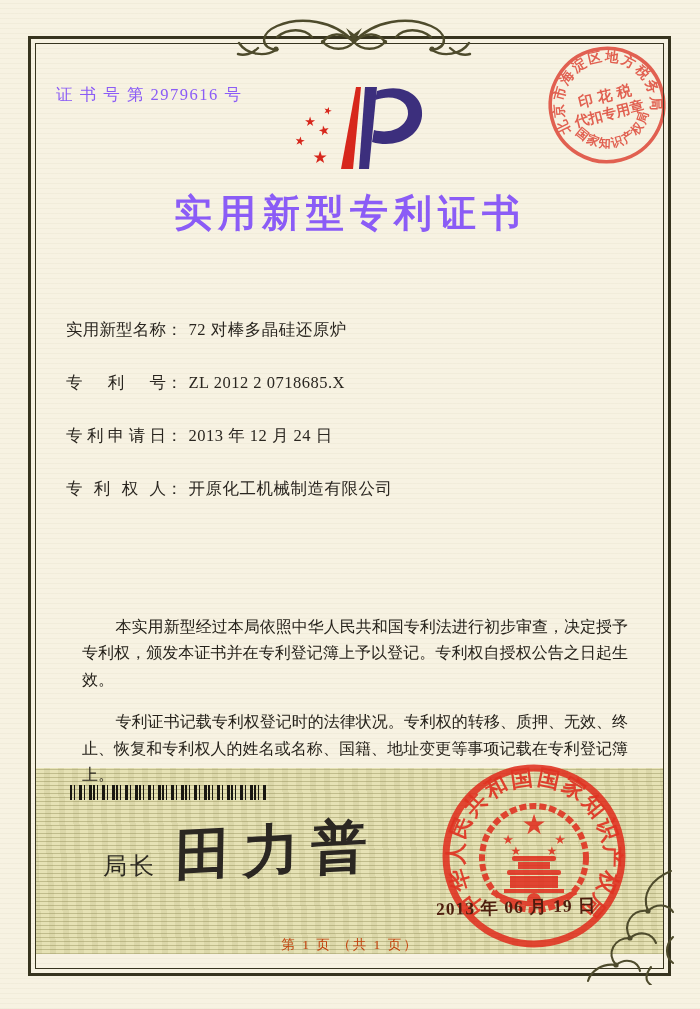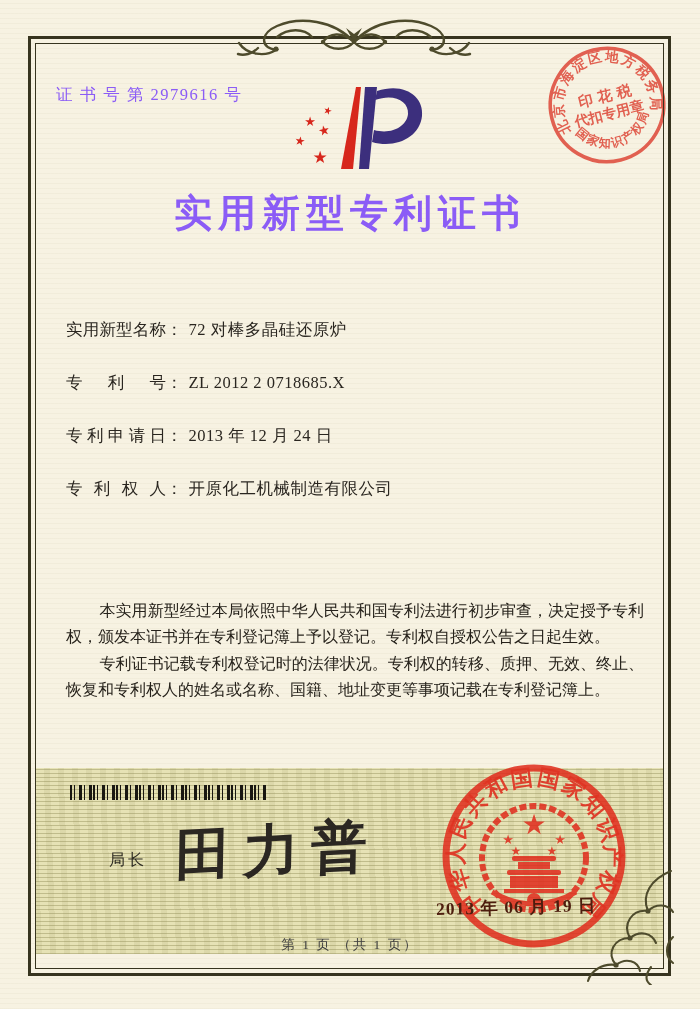--- a/index.html
+++ b/index.html
@@ -44,54 +44,54 @@
   .frow{height:53px;font-size:16.5px;line-height:24px;color:#2a2620;}
   .flabel{
     display:inline-block;width:100px;vertical-align:top;
     text-align:justify;text-align-last:justify;
   }
   .fsep{display:inline-block;margin-right:6px;}
   .fvalue{letter-spacing:0.5px;}
 
   .paragraphs{position:absolute;left:66px;right:56px;top:598px;z-index:2;}
   .paragraphs p{
-    margin:0;text-indent:2.1em;font-size:16px;line-height:26.4px;
+    margin:16px;text-indent:2.1em;font-size:16px;line-height:26.4px;
     text-align:justify;color:#26221b;
   }
 
   .barcode{
     position:absolute;left:70px;top:785px;width:197px;height:15px;z-index:3;
     background:repeating-linear-gradient(90deg,
       #1a1812 0 2px, transparent 2px 4px,
       #1a1812 4px 5px, transparent 5px 9px,
       #1a1812 9px 12px, transparent 12px 14px,
       #1a1812 14px 15px, transparent 15px 19px,
       #1a1812 19px 22px, transparent 22px 23px);
   }
   .director-label{
-    position:absolute;left:109px;top:850px;z-index:3;
-    font-size:16px;letter-spacing:3px;color:#2d2a22;
+    position:absolute;left:103px;top:850px;z-index:3;
+    font-size:24px;letter-spacing:3px;color:#2d2a22;
   }
   .director-signature{
     position:absolute;left:175px;top:812px;width:260px;z-index:3;
     font-family:"DejaVu Sans","Liberation Sans",sans-serif;
     font-size:56px;font-weight:700;color:#2b2722;letter-spacing:12px;
     transform:rotate(-3deg) skewX(-4deg);
   }
   .official-seal{position:absolute;left:428px;top:750px;z-index:4;opacity:0.94;}
   .seal-date{
     position:absolute;left:436px;top:895px;z-index:5;
     font-size:17.5px;letter-spacing:1px;color:#4d1d0e;font-weight:600;
     transform:rotate(-1.5deg);
   }
   .tax-stamp{position:absolute;left:544px;top:42px;z-index:4;opacity:0.92;}
 
   .page-footer{
     position:absolute;left:0;right:0;top:936px;z-index:3;text-align:center;
-    font-size:13.5px;letter-spacing:2px;color:#404040;
+    font-size:13.5px;letter-spacing:2px;color:#c2410c;
   }
 </style>
 </head>
 <body>
 
 <div class="paper-texture"></div>
 <div class="guilloche-band"></div>
 
 <div class="frame-outer">
   <div class="frame-inner"></div>

